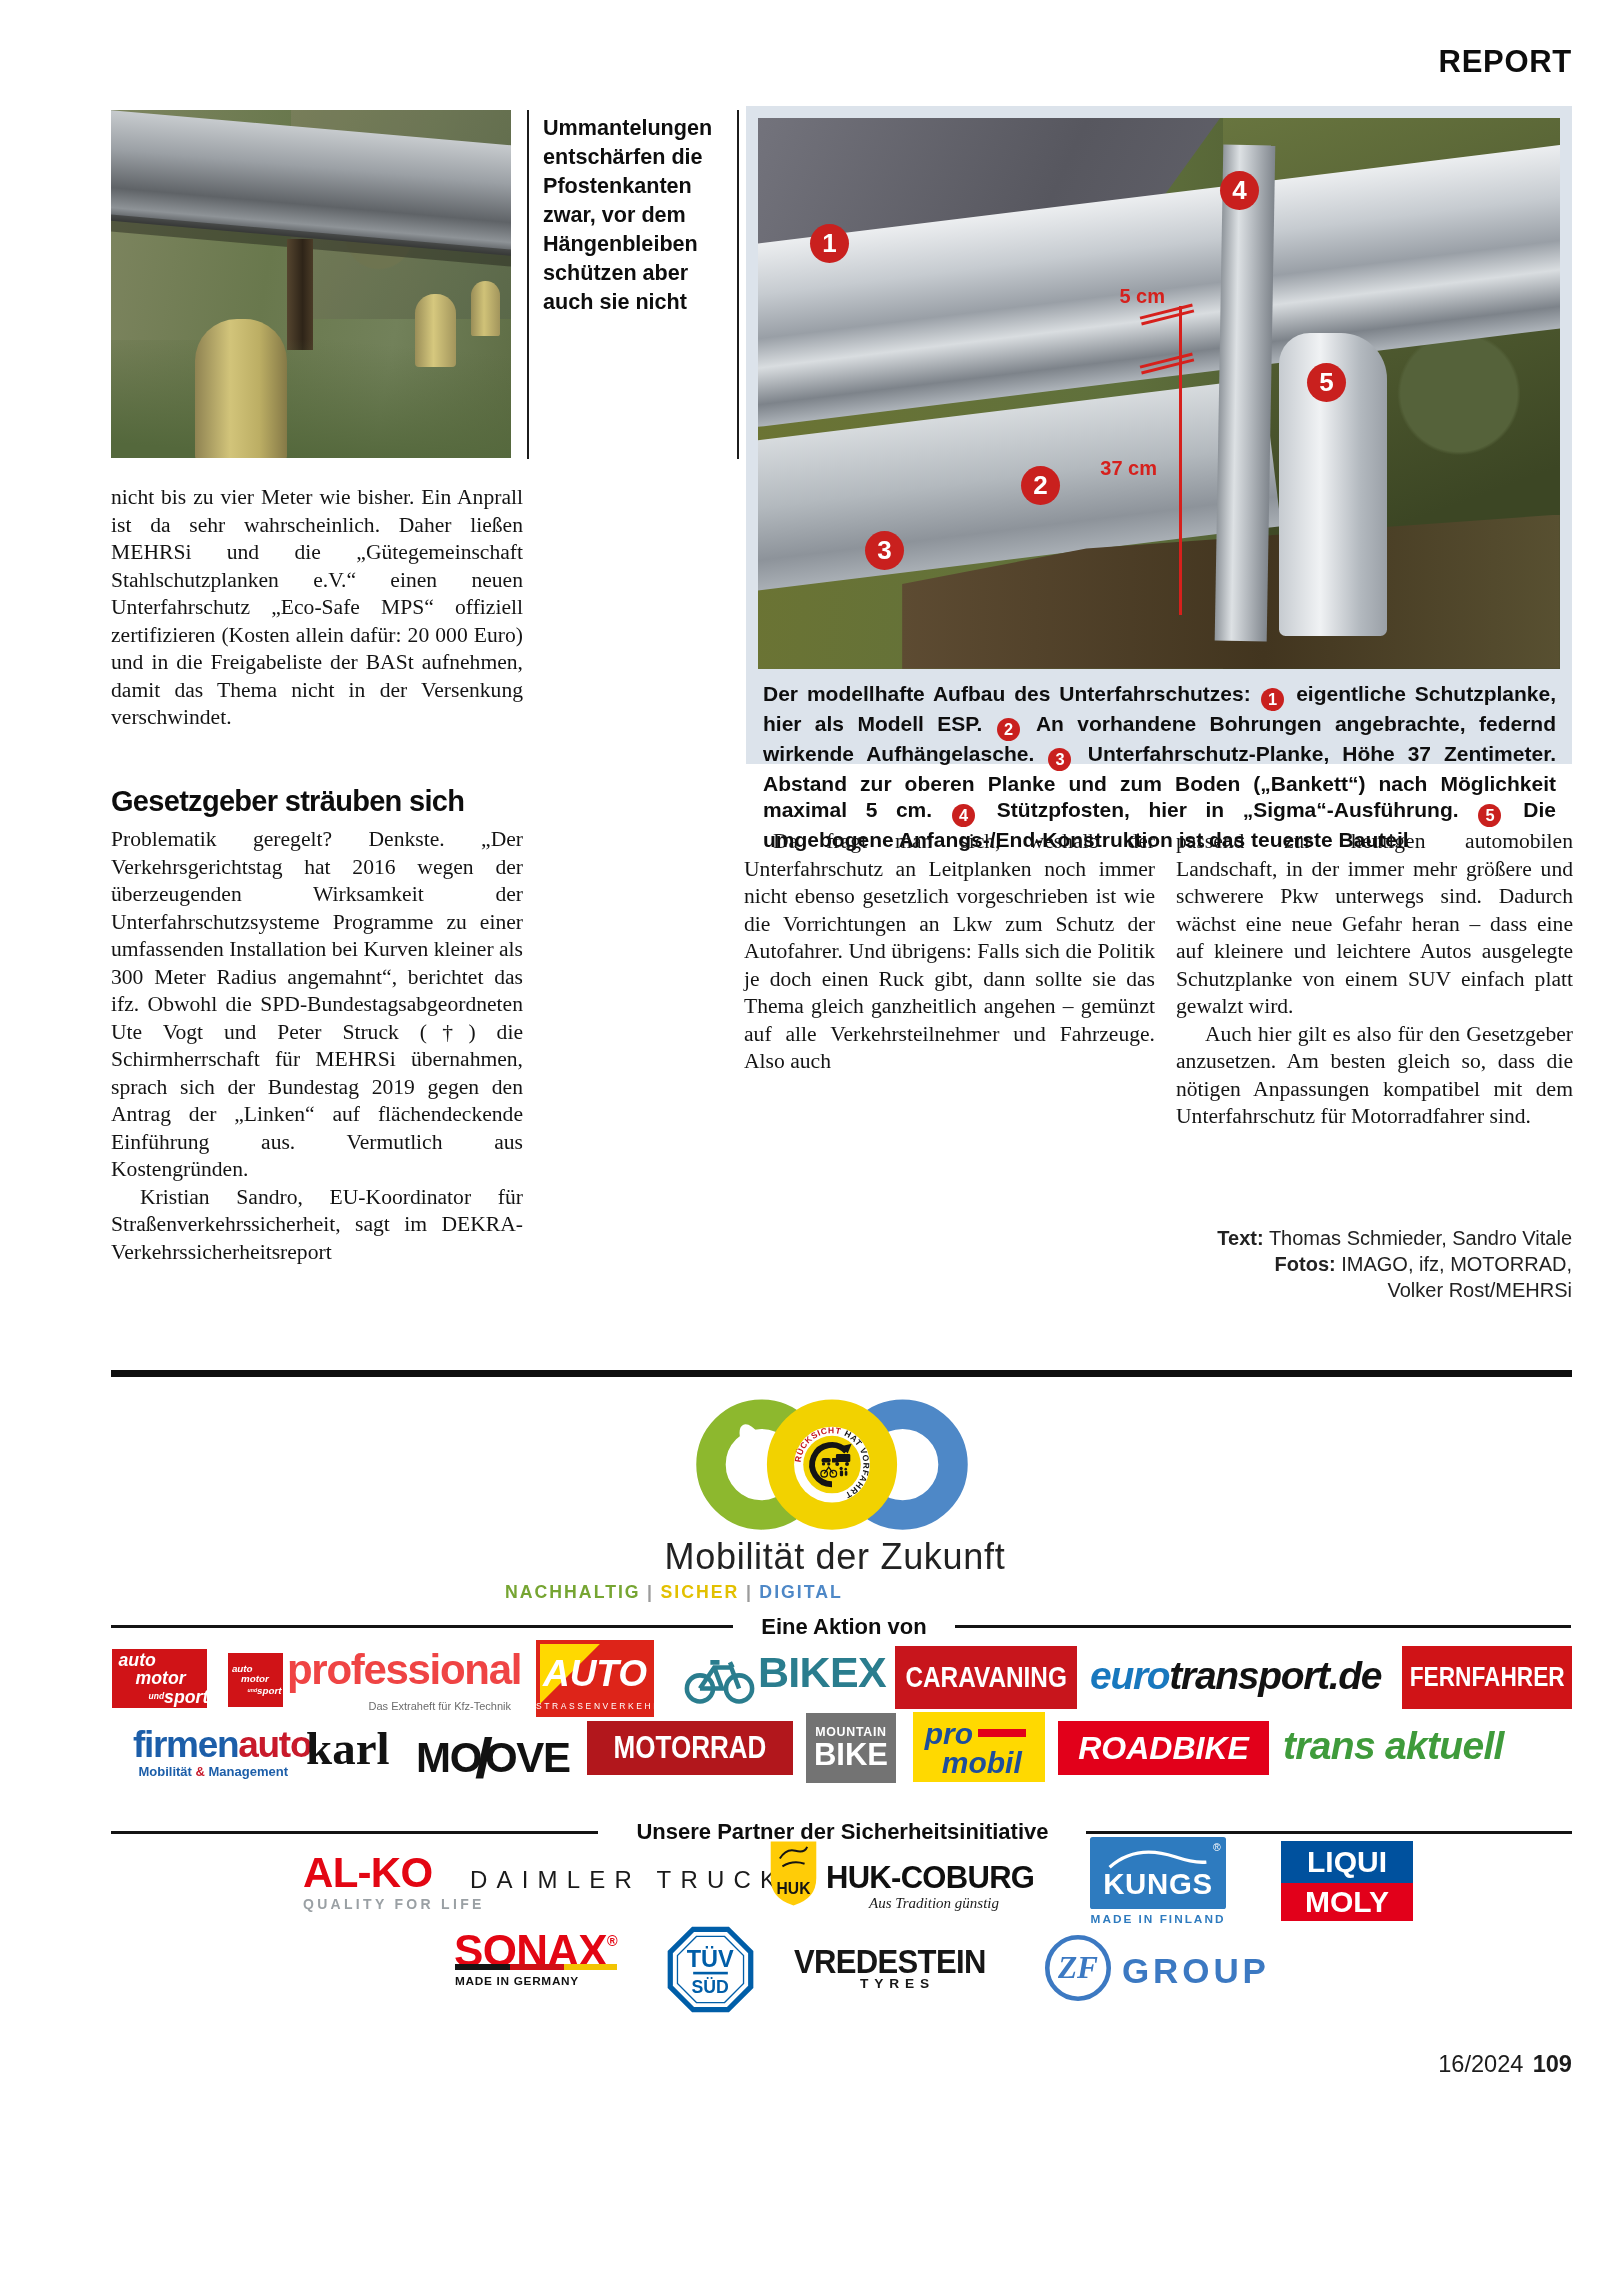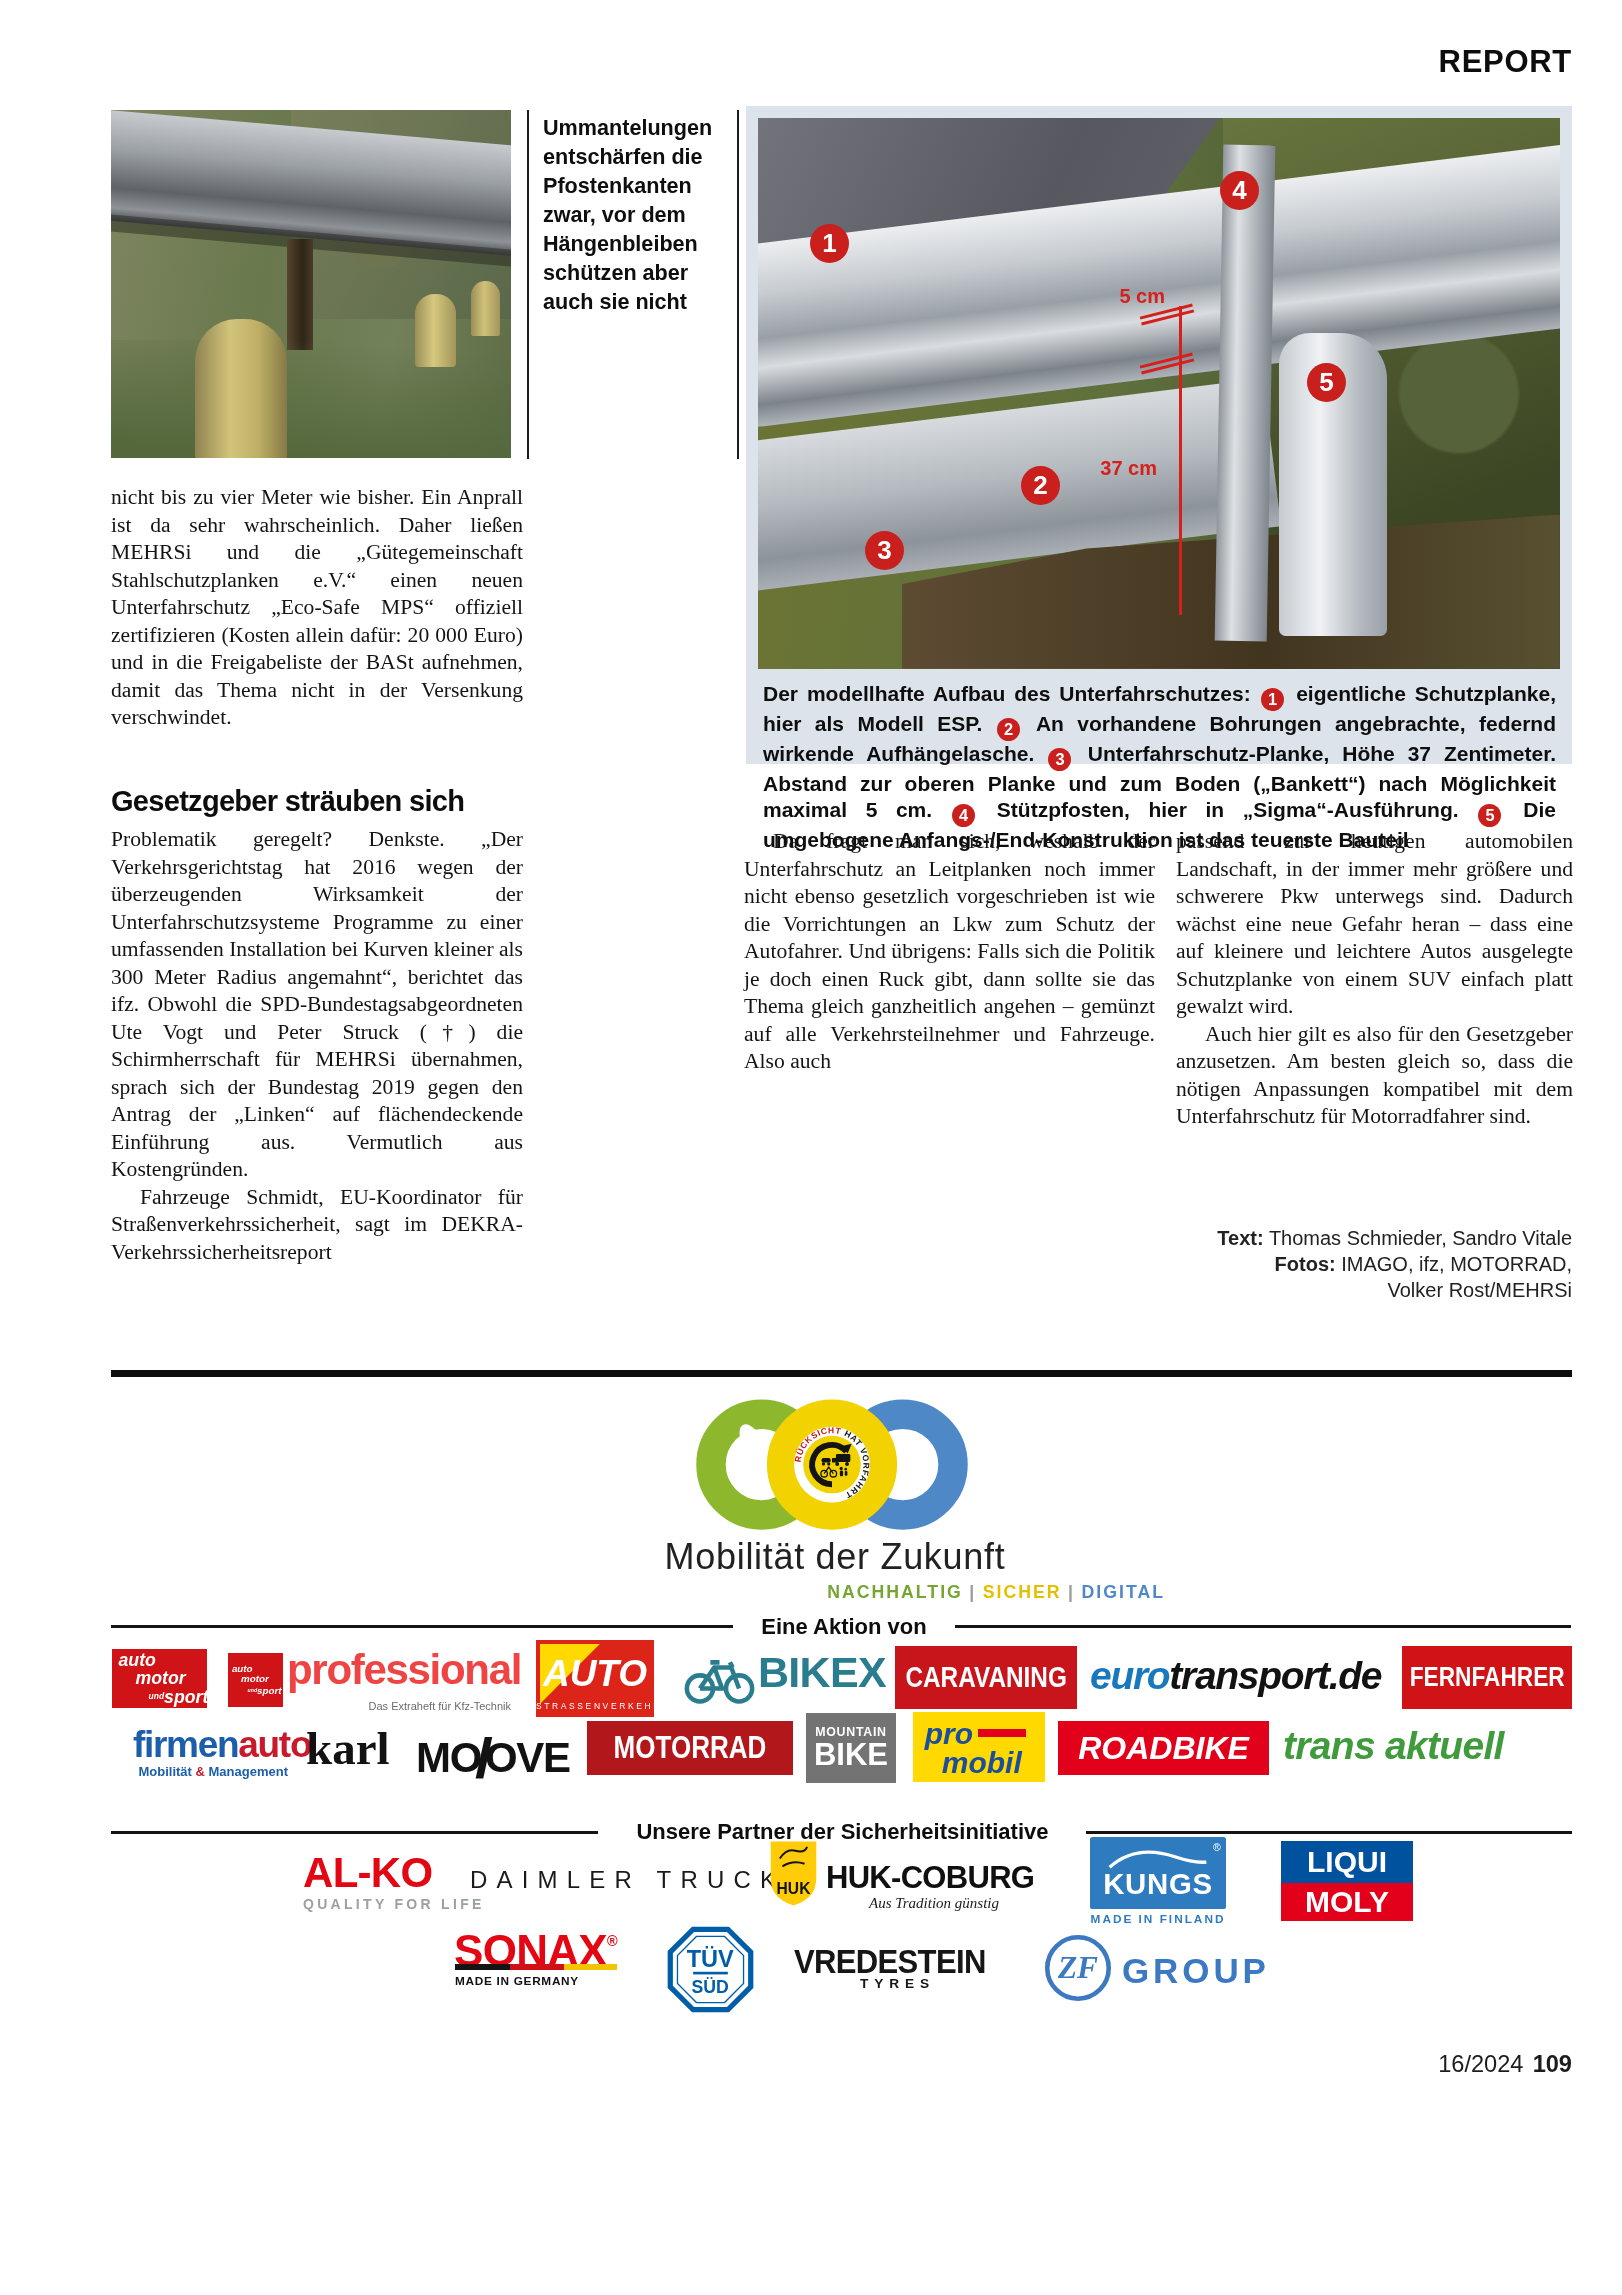--- a/index.html
+++ b/index.html
@@ -79,21 +79,21 @@
   .body-text p{margin:0;}
   .indent{text-indent:29px;}
   .abs{position:absolute;}
   .headline{position:absolute;left:111px;top:785px;width:412px;font-size:29px;font-weight:800;letter-spacing:-0.7px;color:#0d0d0d;}
   .credits{position:absolute;right:51px;top:1225px;width:419px;text-align:right;font-size:20px;line-height:26px;color:#222;}
 
   
   .rule-thick{position:absolute;left:111px;top:1370px;width:1461px;height:6.5px;background:#0f0f0f;}
   .logo-svg{position:absolute;left:675px;top:1399px;}
   .init-title{position:absolute;left:505px;top:1536px;width:660px;text-align:center;font-size:36px;color:#222;letter-spacing:0.7px;}
-  .init-tag{position:absolute;left:505px;top:1582px;width:660px;text-align:right;font-size:17.7px;font-weight:bold;letter-spacing:2px;}
+  .init-tag{position:absolute;left:505px;top:1582px;width:660px;text-align:left;font-size:17.7px;font-weight:bold;letter-spacing:2px;}
   .tag-sep{color:#9b9b9b;margin:0 6.5px;}
   .tg1{color:#76a532;} .tg2{color:#e3c000;} .tg3{color:#4e88c7;}
 
   .sec-head{position:absolute;text-align:center;font-size:22px;font-weight:800;color:#0d0d0d;}
   .hline{position:absolute;height:2.6px;background:#141414;}
 
   
   .redbox{position:absolute;background:#d01317;color:#fff;display:flex;align-items:center;justify-content:center;}
   .condense{display:inline-block;transform:scaleX(.84);}
   .ams{flex-direction:column;align-items:flex-start;justify-content:center;font-style:italic;font-weight:800;line-height:18.3px;font-size:17.7px;padding:3.9px 6.5px;}
@@ -207,21 +207,21 @@
   <div class="tick t2" data-interactable="false"></div>
 
   <div class="fig-caption" data-interactable="false">Der modellhafte Aufbau des Unterfahrschutzes: <span class="capnum" data-interactable="false">1</span> eigentliche Schutzplanke, hier als Modell ESP. <span class="capnum" data-interactable="false">2</span> An vorhandene Bohrungen angebrachte, federnd wirkende Aufhängelasche. <span class="capnum" data-interactable="false">3</span> Unterfahrschutz-Planke, Höhe 37 Zentimeter. Abstand zur oberen Planke und zum Boden („Bankett“) nach Möglichkeit maximal 5 cm. <span class="capnum" data-interactable="false">4</span> Stützpfosten, hier in „Sigma“-Ausführung. <span class="capnum" data-interactable="false">5</span> Die umgebogene Anfangs-/End-Konstruktion ist das teuerste Bauteil</div>
 
   <div class="abs body-text" style="left:111px;top:484px;width:412px;" data-interactable="false">
     <p data-interactable="false">nicht bis zu vier Meter wie bisher. Ein Anprall ist da sehr wahrscheinlich. Daher ließen MEHRSi und die „Gütegemeinschaft Stahlschutzplanken e.V.“ einen neuen Unterfahrschutz „Eco-Safe MPS“ offiziell zertifizieren (Kosten allein dafür: 20 000 Euro) und in die Freigabeliste der BASt aufnehmen, damit das Thema nicht in der Versenkung verschwindet.</p>
   </div>
   <div class="headline" data-interactable="false">Gesetzgeber sträuben sich</div>
   <div class="abs body-text" style="left:111px;top:826px;width:412px;" data-interactable="false">
     <p data-interactable="false">Problematik geregelt? Denkste. „Der Verkehrsgerichtstag hat 2016 wegen der überzeugenden Wirksamkeit der Unterfahrschutzsysteme Programme zu einer umfassenden Installation bei Kurven kleiner als 300 Meter Radius angemahnt“, berichtet das ifz. Obwohl die SPD-Bundestagsabgeordneten Ute Vogt und Peter Struck (†) die Schirmherrschaft für MEHRSi übernahmen, sprach sich der Bundestag 2019 gegen den Antrag der „Linken“ auf flächendeckende Einführung aus. Vermutlich aus Kostengründen.</p>
-    <p class="indent" data-interactable="false">Fahrzeuge Schmidt, EU-Koordinator für Straßenverkehrssicherheit, sagt im DEKRA-Verkehrssicherheitsreport</p>
+    <p class="indent" data-interactable="false">Kristian Sandro, EU-Koordinator für Straßenverkehrssicherheit, sagt im DEKRA-Verkehrssicherheitsreport</p>
   </div>
   <div class="abs body-text" style="left:744px;top:828px;width:411px;" data-interactable="false">
     <p class="indent" data-interactable="false">Da fragt man sich, weshalb der Unterfahrschutz an Leitplanken noch immer nicht ebenso gesetzlich vorgeschrieben ist wie die Vorrichtungen an Lkw zum Schutz der Autofahrer. Und übrigens: Falls sich die Politik je doch einen Ruck gibt, dann sollte sie das Thema gleich ganzheitlich angehen – gemünzt auf alle Verkehrsteilnehmer und Fahrzeuge. Also auch</p>
   </div>
   <div class="abs body-text" style="left:1176px;top:828px;width:397px;" data-interactable="false">
     <p data-interactable="false">passend zur heutigen automobilen Landschaft, in der immer mehr größere und schwerere Pkw unterwegs sind. Dadurch wächst eine neue Gefahr heran – dass eine auf kleinere und leichtere Autos ausgelegte Schutzplanke von einem SUV einfach platt gewalzt wird.</p>
     <p class="indent" data-interactable="false">Auch hier gilt es also für den Gesetzgeber anzusetzen. Am besten gleich so, dass die nötigen Anpassungen kompatibel mit dem Unterfahrschutz für Motorradfahrer sind.</p>
   </div>
 
   <div class="credits" data-interactable="false">

